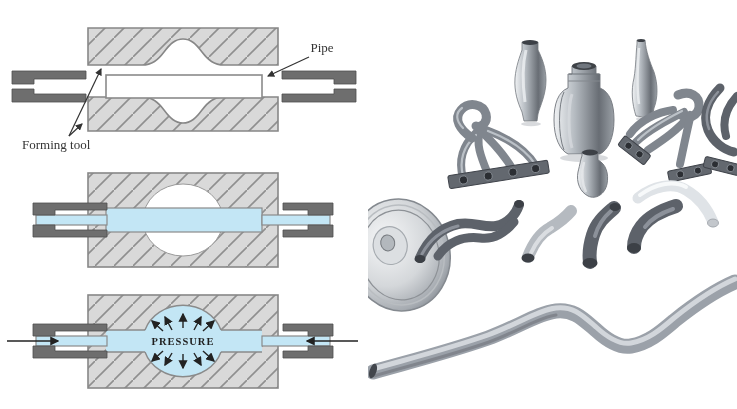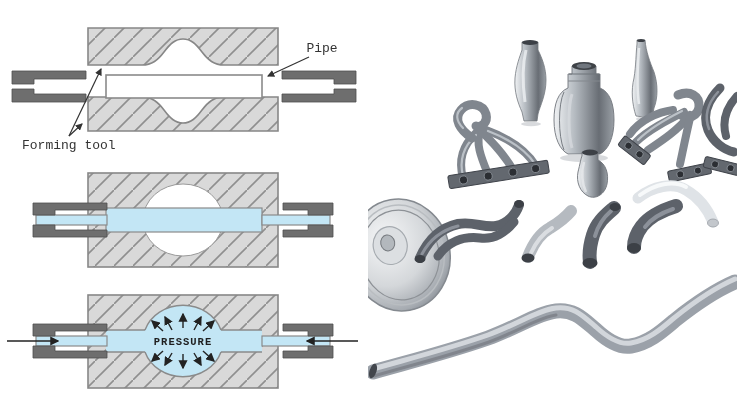--- a/index.html
+++ b/index.html
@@ -1,17 +1,17 @@
 <!DOCTYPE html>
 <html><head>
 <meta charset="utf-8">
 <style>
   html,body{margin:0;padding:0;background:#ffffff;}
   .screen{position:relative;width:737px;height:409px;background:#fff;overflow:hidden;
-          font-family:Liberation Mono, monospace;}
+          font-family:Liberation Serif, serif;}
   svg{position:absolute;top:0;display:block;}
   #diagram-svg{left:0;}
   #photo-svg{left:368px;}
 
   
   .die{fill:url(#hatch);stroke:#878787;stroke-width:1.6;}
   .pipe-blank{fill:#ffffff;stroke:#8a8a8a;stroke-width:1.6;}
   .cavity{fill:#ffffff;stroke:#9a9a9a;stroke-width:1;}
   .punch{fill:#6e6e6e;stroke:#4f4f4f;stroke-width:0.8;}
   .fluid{fill:#c3e6f5;stroke:#8a8a8a;stroke-width:1.2;}

